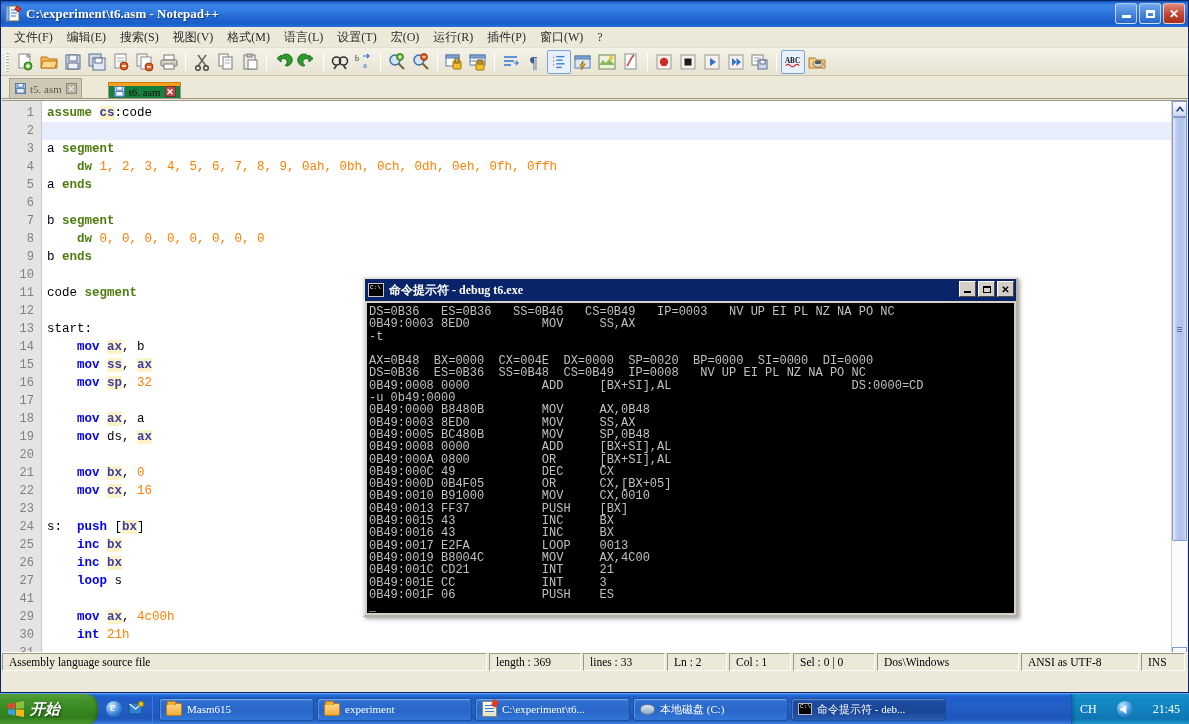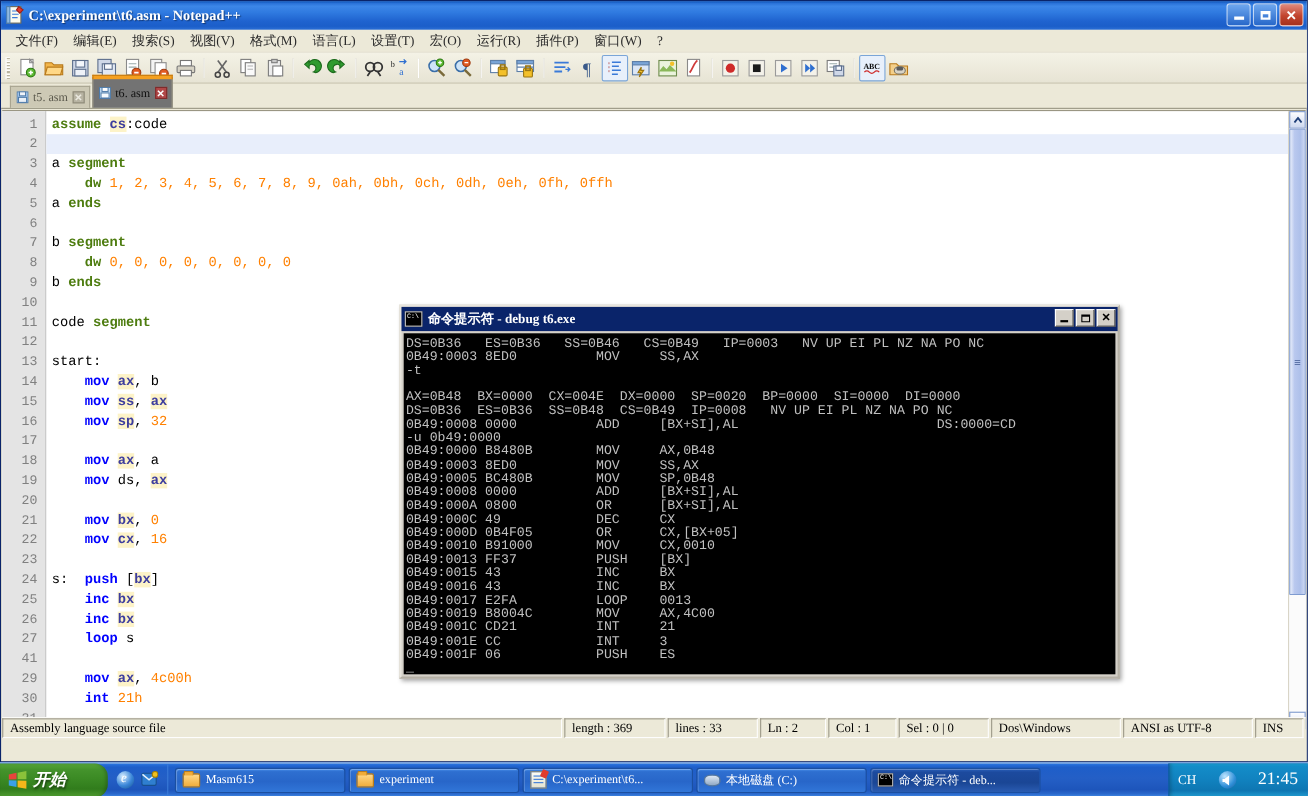--- a/index.html
+++ b/index.html
@@ -87,21 +87,21 @@
     padding-left: 8px; border-bottom: 1px solid #9a9683;
   }
   .tab {
     height: 20px; display: flex; align-items: center; gap: 4px;
     padding: 0 4px 0 5px; font-size: 11px;
     font-family: "Liberation Serif", serif;
     border: 1px solid #9a9683; border-bottom: none;
     margin-right: 2px; position: relative;
   }
   .tab.inactive { background: #cdc9b5; color: #5c5a4e; border-color:#a8a490; }
-  .tab.active   { background: #737373; color: #101010; height: 28px; }
+  .tab.active   { background: #15803d; color: #101010; height: 14px; margin-left: 24px; }
   .tab.active::before{
     content:""; position:absolute; left:-1px; right:-1px; top:-3px; height:3px;
     background:#f5a020; border:1px solid #c87d11; border-bottom:none;
   }
   .tab-save-ico { width:11px; height:11px; position:relative; flex:0 0 auto; }
   .tab-x { width:11px; height:11px; background:#b04848; color:#fff;
            font-size:9px; line-height:11px; text-align:center; font-weight:bold;
            border:1px solid #7e2b2b; }
   .tab.inactive .tab-x { background:#b7b3a2; border-color:#8e8a78; color:#ebe9e0; }
 
@@ -240,21 +240,21 @@
     padding: 0 9px 0 8px;
     background: linear-gradient(to bottom,#19a0d8 0%,#138cc8 10%,#1183c0 45%,#0e76b2 80%,#24a2d6 100%);
     border-left: 1px solid #0c5fa0;
     box-shadow: inset 2px 0 3px rgba(0,0,0,.18);
   }
   .tray-txt { color:#fff; font-size:12px; font-family:"Liberation Serif",serif; }
   .tray-ico { width:16px; height:16px; border-radius:50%;
      background: radial-gradient(circle at 35% 30%, #bfe6ff, #2f8fd8 60%, #1a5f9b);
      display:flex; align-items:center; justify-content:center;
      color:#fff; font-size:9px; }
-  .clock { color:#fff; font-size:16px; font-family:"Liberation Serif",serif; }
+  .clock { color:#fff; font-size:12px; font-family:"Liberation Serif",serif; }
   .ico-folder { width:16px;height:13px;background:linear-gradient(to bottom,#ffd98a,#f0ac3a);
     border:1px solid #c07d12; border-radius:1px 2px 2px 2px; position:relative; }
   .ico-folder::before{ content:""; position:absolute; left:0; top:-3px; width:7px;height:3px;
     background:#f0ac3a; border:1px solid #c07d12; border-bottom:none; border-radius:1px 1px 0 0;}
   .ico-disk { width:15px;height:11px;border-radius:50%/40%;
     background:linear-gradient(to bottom,#dfe9f5,#8fa8c4); border:1px solid #5b7895; }
   .ico-npp { width:15px;height:16px;background:linear-gradient(to bottom,#fdfdf5,#e4e2cf);
     border:1px solid #8a8878; position:relative; }
   .ico-npp::before{content:""; position:absolute; left:2px; top:3px; width:9px; height:1px;
     background:#3a7ad8; box-shadow:0 3px 0 #3a7ad8, 0 6px 0 #3a7ad8;}
@@ -678,21 +678,21 @@
       </div>
     </div>
 
     <div class="npp-status">
       <span class="st-cell grow">Assembly language source file</span>
       <span class="st-cell" style="width:92px">length : 369</span>
       <span class="st-cell" style="width:82px">lines : 33</span>
       <span class="st-cell" style="width:60px">Ln : 2</span>
       <span class="st-cell" style="width:62px">Col : 1</span>
       <span class="st-cell" style="width:82px">Sel : 0 | 0</span>
-      <span class="st-cell" style="width:118px">Dos\Windows</span>
+      <span class="st-cell" style="width:142px">Dos\Windows</span>
       <span class="st-cell" style="width:118px">ANSI as UTF-8</span>
       <span class="st-cell" style="width:44px">INS</span>
     </div>
   </div>
 
   <div class="cmd-window">
     <div class="cmd-title">
       <span class="cmd-title-ico"></span>
       <span class="cmd-title-text">命令提示符 - debug t6.exe</span>
       <span class="cmd-btns">

